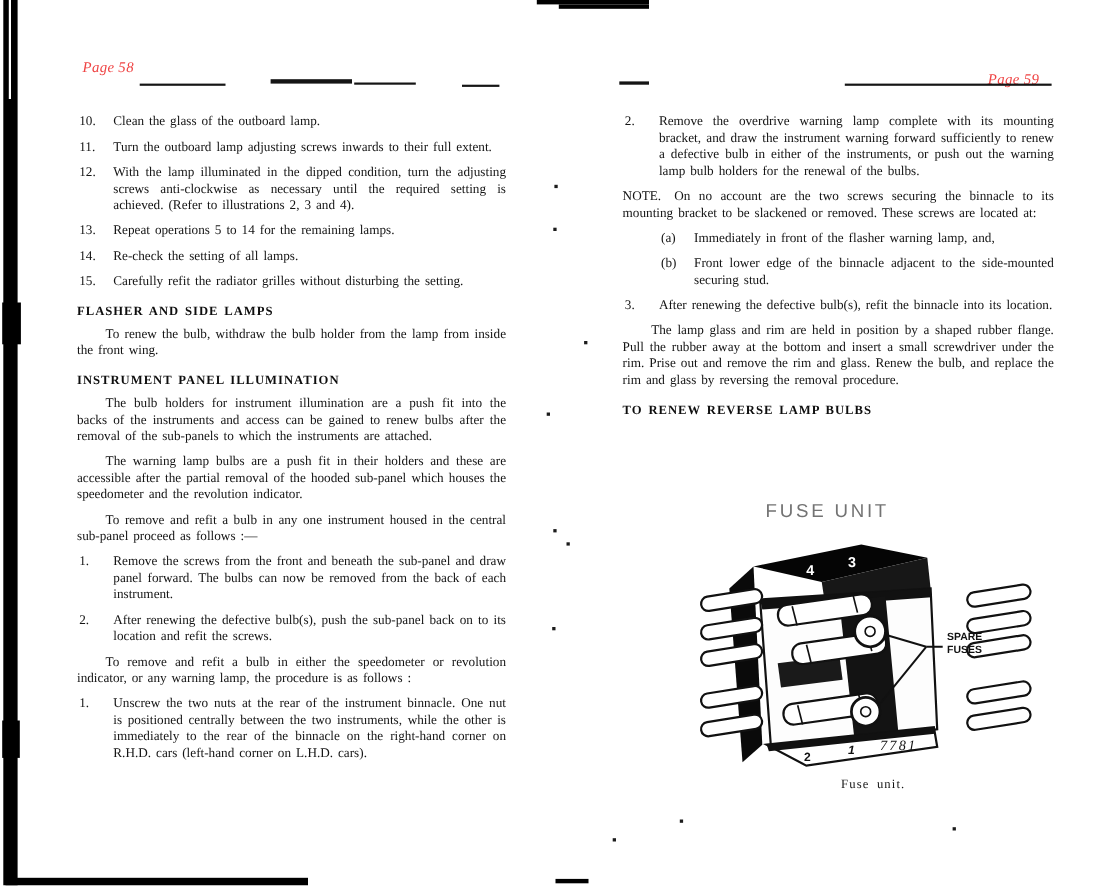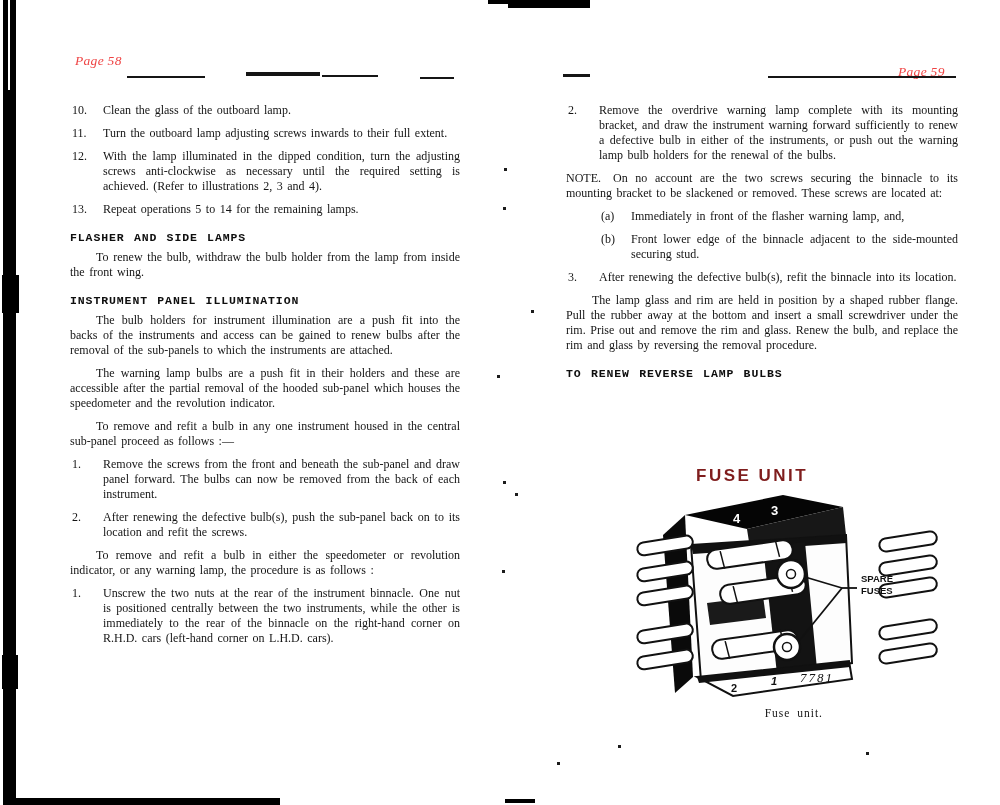--- a/index.html
+++ b/index.html
@@ -25,30 +25,30 @@
   #left-col{left:70px;top:103px;width:390px;}
   #right-col{left:566px;top:103px;width:392px;}
   .block{margin:0 0 8px 0;position:relative;}
   .b-li{padding-left:33px;}
   .b-li .num{position:absolute;left:2px;top:0;}
   .b-lia{padding-left:65px;}
   .b-lia .num{position:absolute;left:35px;top:0;}
   .b-p{text-indent:26px;}
   .b-note{}
   .b-h{
-    font-family:Liberation Mono, monospace;font-weight:bold;
+    font-family:Liberation Serif, serif;font-weight:bold;
     font-size:11.5px;letter-spacing:0.9px;text-align:left;
     margin-top:13px;margin-bottom:5px;color:#0e0e0e;
   }
   
   #figure{position:absolute;left:563px;top:455px;width:400px;height:300px;}
   #figure-title{
-    position:absolute;left:133px;top:11px;
-    font-family:"Liberation Sans", sans-serif;font-weight:bold;
-    font-size:17px;letter-spacing:2.5px;color:#7f1d1d;
+    position:absolute;left:133px;top:0;
+    font-family:"Liberation Sans", sans-serif;font-weight:normal;
+    font-size:17px;letter-spacing:2.5px;color:#737373;
   }
   #figure-svg{position:absolute;left:72px;top:30px;}
   #figure-caption{
     position:absolute;left:120px;top:252px;width:140px;text-align:right;
     font-size:11.5px;color:#141414;letter-spacing:1px;word-spacing:3px;
   }
   .svg-label{font-family:"Liberation Sans", sans-serif;font-weight:bold;}
 </style>
 </head>
 <body>
@@ -95,20 +95,28 @@
       <span class="txt">Turn the outboard lamp adjusting screws inwards to their full extent.</span>
     </div>
     <div class="block b-li">
       <span class="num">12.</span>
       <span class="txt">With the lamp illuminated in the dipped condition, turn the adjusting screws anti-clockwise as necessary until the required setting is achieved.  (Refer to illustrations 2, 3 and 4).</span>
     </div>
     <div class="block b-li">
       <span class="num">13.</span>
       <span class="txt">Repeat operations 5 to 14 for the remaining lamps.</span>
     </div>
+    <div class="block b-li">
+      <span class="num">14.</span>
+      <span class="txt">Re-check the setting of all lamps.</span>
+    </div>
+    <div class="block b-li">
+      <span class="num">15.</span>
+      <span class="txt">Carefully refit the radiator grilles without disturbing the setting.</span>
+    </div>
     <div class="block b-h">
       
       <span class="txt">FLASHER AND SIDE LAMPS</span>
     </div>
     <div class="block b-p">
       
       <span class="txt">To renew the bulb, withdraw the bulb holder from the lamp from inside the front wing.</span>
     </div>
     <div class="block b-h">
       

